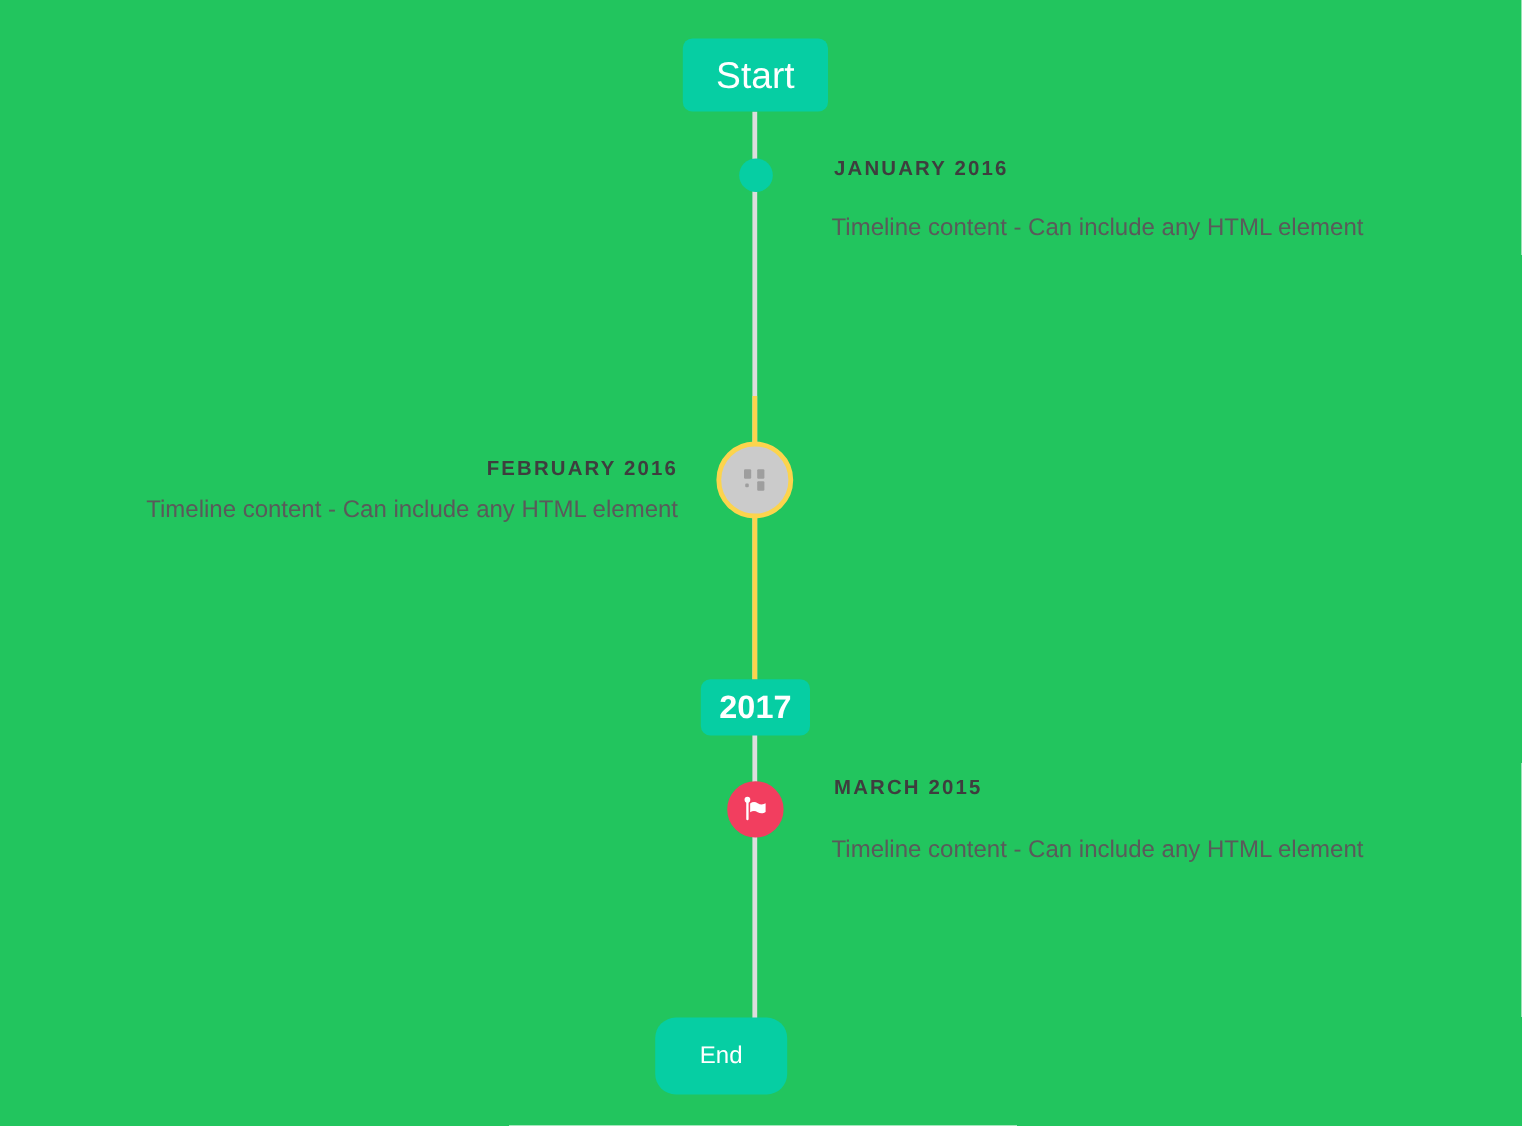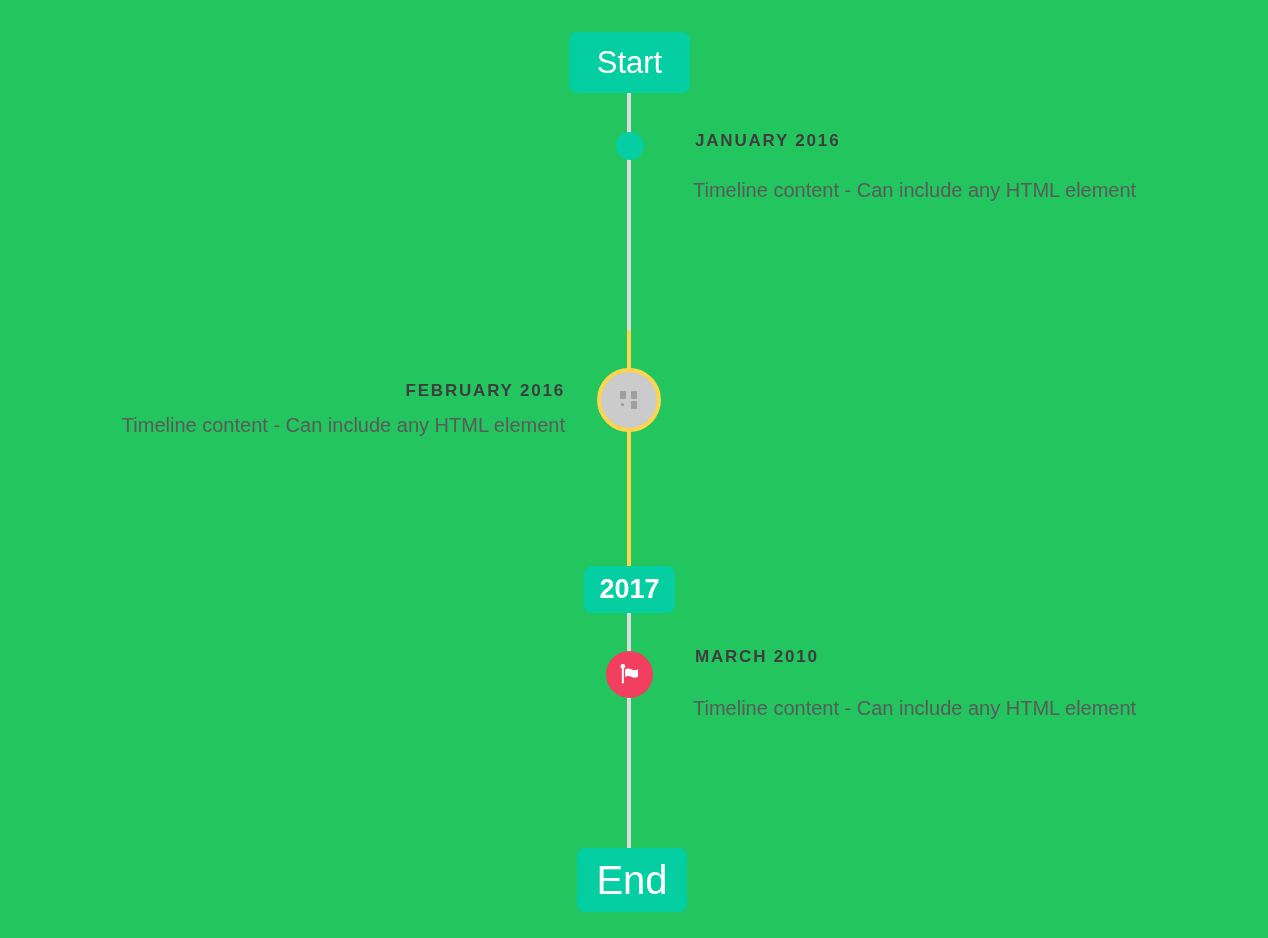--- a/index.html
+++ b/index.html
@@ -31,21 +31,21 @@
     color: #ffffff;
     border-radius: 8px;
     display: flex;
     align-items: center;
     justify-content: center;
     cursor: pointer;
     user-select: none;
   }
   .badge.start { left: 569px; top: 32px;  width: 121px; height: 61px; font-size: 31px; }
   .badge.year  { left: 584px; top: 566px; width: 91px;  height: 47px; font-size: 27px; font-weight: bold; }
-  .badge.end   { left: 577px; top: 848px; width: 110px; height: 64px; font-size: 40px; }
+  .badge.end   { left: 546px; top: 848px; width: 110px; height: 64px; font-size: 20px; border-radius: 17px; }
 
   
   .marker { position: absolute; border-radius: 50%; }
   .marker.dot {
     left: 616px; top: 132px;
     width: 28px; height: 28px;
     background: #06cea3;
   }
   .marker.img-circle {
     left: 597px; top: 368px;
@@ -132,18 +132,18 @@
 
   <div class="marker flag-circle">
     <span style="display:flex;">
       <svg width="26" height="26" viewBox="0 0 24 24" fill="#ffffff" xmlns="http://www.w3.org/2000/svg">
         <circle cx="5.4" cy="4.1" r="2.2"></circle>
         <rect x="4.5" y="5.2" width="1.8" height="14.6" rx="0.9"></rect>
         <path d="M7.5 7.0 C9.4 5.6 11.4 5.6 13.3 6.8 C15.3 8.0 17.3 8.0 19.4 6.8 L19.4 13.6 C17.3 14.9 15.3 14.9 13.3 13.7 C11.4 12.5 9.4 12.5 7.5 13.8 Z"></path>
       </svg>
     </span>
   </div>
-  <div class="item-title title-mar">MARCH 2010</div>
+  <div class="item-title title-mar">MARCH 2015</div>
   <div class="item-content content-mar">Timeline content - Can include any HTML element</div>
 
   <div class="badge end">End</div>
 
 </div>
 
 </body></html>

